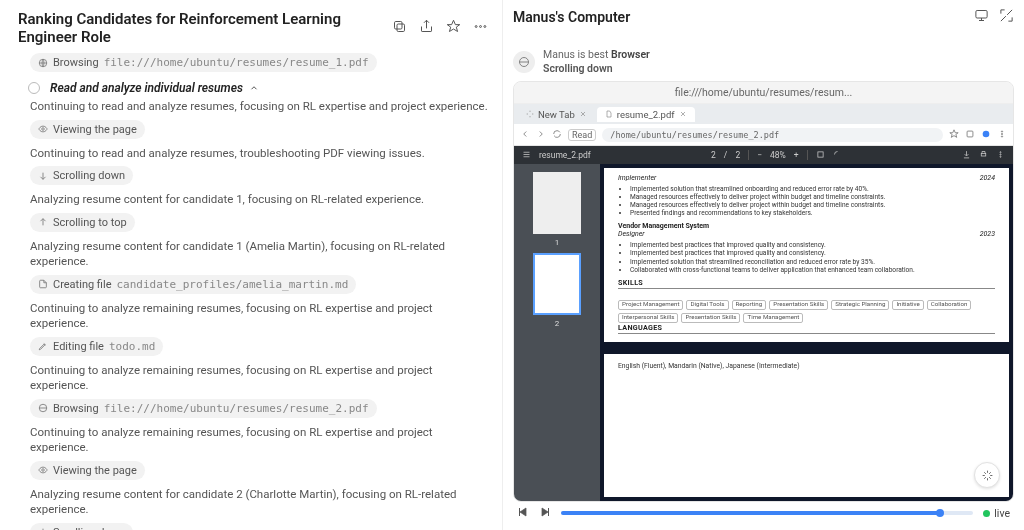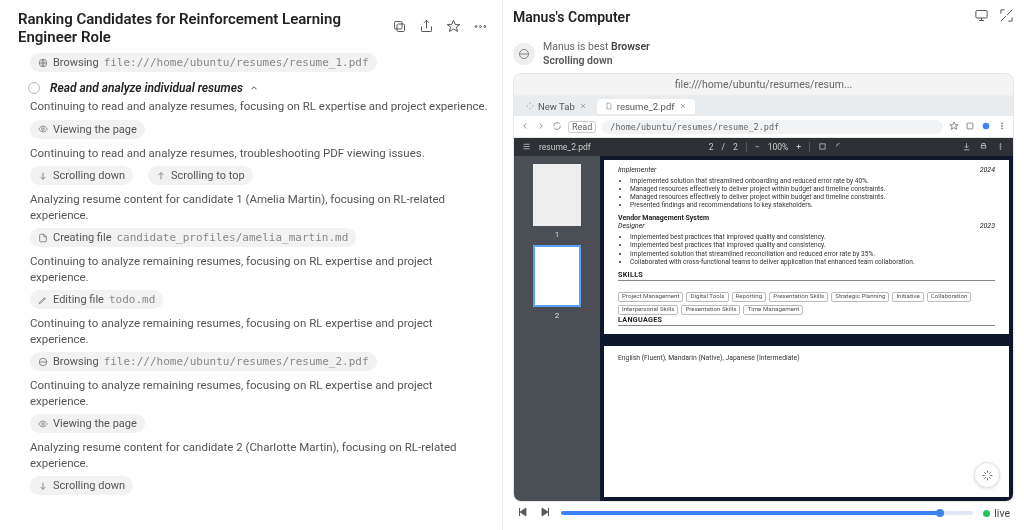--- a/index.html
+++ b/index.html
@@ -51,21 +51,21 @@
   }
   .step-title svg{width:10px;height:10px;stroke:#333;fill:none;stroke-width:2;}
   .desc { font-size:11.5px; color:#555; margin:4px 0 2px 12px; line-height:1.35;}
   .radio-empty{
     width:12px;height:12px;border:1.5px solid #bbb;border-radius:50%;
     display:inline-block;margin-left:-2px;margin-right:4px;vertical-align:middle;
   }
   
   .rp-header{
     display:flex;align-items:center;justify-content:space-between;
-    margin-bottom:12px;
+    margin-bottom:20px;
   }
   .rp-title{font-size:14px;font-weight:600;color:#222;}
   .rp-icons{display:flex;gap:10px;}
   .rp-icons svg{width:15px;height:15px;stroke:#555;fill:none;stroke-width:1.6;}
   .rp-status{
     display:flex;align-items:center;gap:8px;margin:2px 0 6px 0;
   }
   .rp-status .avatar{
     width:22px;height:22px;border-radius:50%;background:#eee;
     display:flex;align-items:center;justify-content:center;
@@ -208,20 +208,21 @@
   </div>
 
   <div class="desc">Continuing to read and analyze resumes, troubleshooting PDF viewing issues.</div>
   <div class="chip">
     <svg viewBox="0 0 24 24">
         <path d="M12 4v16M6 14l6 6 6-6"></path>
       </svg>
     <span>Scrolling down</span>
   </div>
 
+  <div class="desc">Analyzing resume content for candidate 1, focusing on RL-related experience.</div>
   <div class="chip">
     <svg viewBox="0 0 24 24">
         <path d="M12 20V4M6 10l6-6 6 6"></path>
       </svg>
     <span>Scrolling to top</span>
   </div>
 
   <div class="desc">Analyzing resume content for candidate 1 (Amelia Martin), focusing on RL-related experience.</div>
   <div class="chip">
     <svg viewBox="0 0 24 24">
@@ -359,21 +360,21 @@
                 <path d="M4 6h16M4 12h16M4 18h16"></path>
               </svg></span>
           <span>resume_2.pdf</span>
         </div>
         <div class="grp">
           <span>2</span>
           <span>/</span>
           <span>2</span>
           <span style="width:1px;height:10px;background:#555;"></span>
           <span>−</span>
-          <span>100%</span>
+          <span>48%</span>
           <span>+</span>
           <span style="width:1px;height:10px;background:#555;"></span>
           <span><svg viewBox="0 0 24 24">
                 <rect x="5" y="5" width="14" height="14"></rect>
               </svg></span>
           <span><svg viewBox="0 0 24 24">
                 <path d="M4 12a8 8 0 018-8"></path>
               </svg></span>
         </div>
         <div class="grp">

